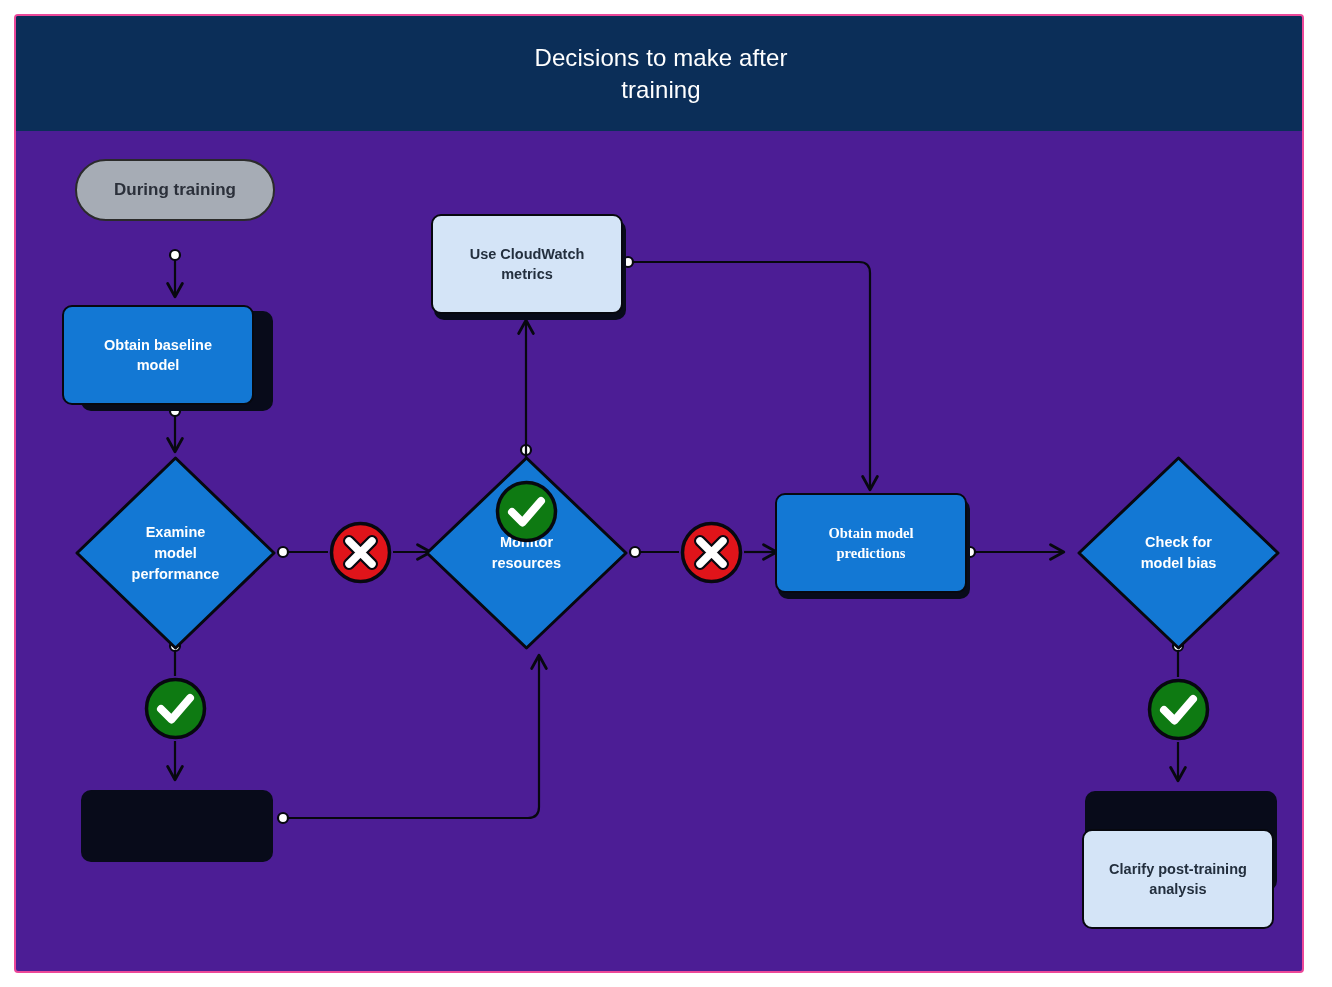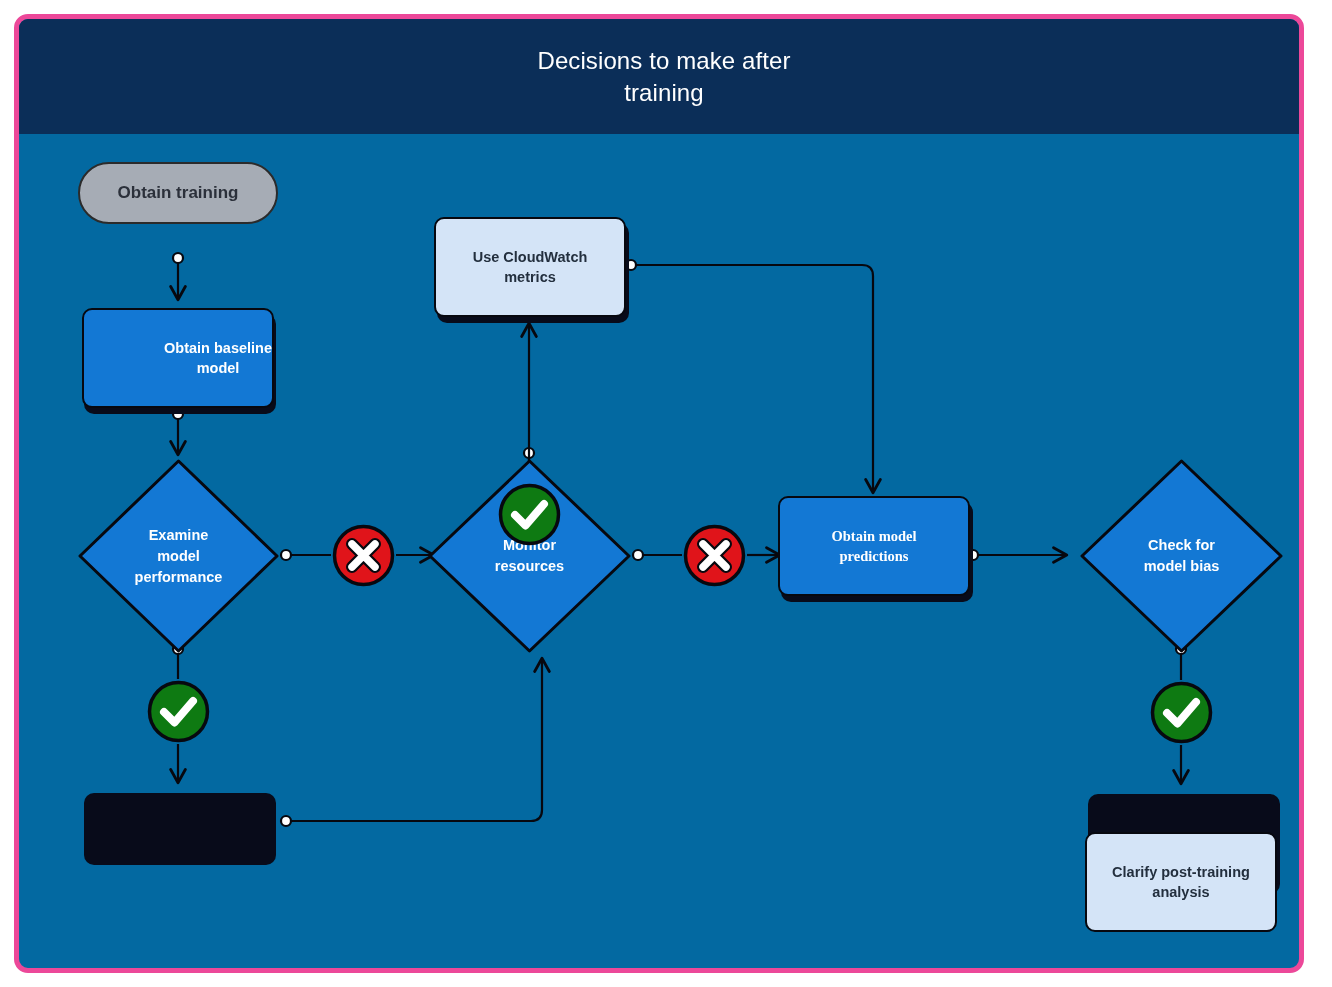--- a/index.html
+++ b/index.html
@@ -15,23 +15,23 @@
     overflow: hidden;
     background: #ffffff;
   }
   #card {
     position: absolute;
     left: 14px;
     top: 14px;
     width: 1290px;
     height: 959px;
     box-sizing: border-box;
-    background: #0369a1;
-    border: 5px solid #ec4899;
-    border-radius: 14px;
+    background: #4c1d95;
+    border: 2px solid #ec4899;
+    border-radius: 4px;
     overflow: hidden;
   }
   #header {
     position: absolute;
     left: 0;
     top: 0;
     width: 1290px;
     height: 115px;
     background: #0b2e58;
     display: flex;
@@ -197,25 +197,25 @@
           <path d="M 957 421 L 1047 421" marker-end="url(#arrow)"></path>
           <circle cx="954" cy="421" r="5" fill="#ffffff" stroke="#07080f" stroke-width="2.2"></circle>
 
           <path d="M 1162 518 L 1162 546"></path>
           <circle cx="1162" cy="515" r="5" fill="#ffffff" stroke="#07080f" stroke-width="2.2"></circle>
           <path d="M 1162 611 L 1162 649" marker-end="url(#arrow)"></path>
         </g>
       </svg>
 
       <div class="node pill" style="left:59px; top:28px; width:200px; height:62px;">
-        <span class="txt">Obtain training</span>
+        <span class="txt">During training</span>
       </div>
 
       <div class="box-shadow" style="left:65px; top:180px; width:192px; height:100px;"></div>
-      <div class="node box blue" style="left:63px; top:174px; width:192px; height:100px;justify-content:flex-end;">
+      <div class="node box blue" style="left:46px; top:174px; width:192px; height:100px;">
         <span class="txt">Obtain baseline
 model</span>
       </div>
 
       <div class="diamond-wrap" style="left:58px; top:324px; width:203px; height:196px;">
         <svg class="diamond-shape" viewBox="0 0 203 196">
           <polygon points="101.5,3 200,98 101.5,193 3,98" fill="#1378d4" stroke="#07080f" stroke-width="3" stroke-linejoin="round"></polygon>
         </svg>
         <div class="diamond-label">Examine
 model

